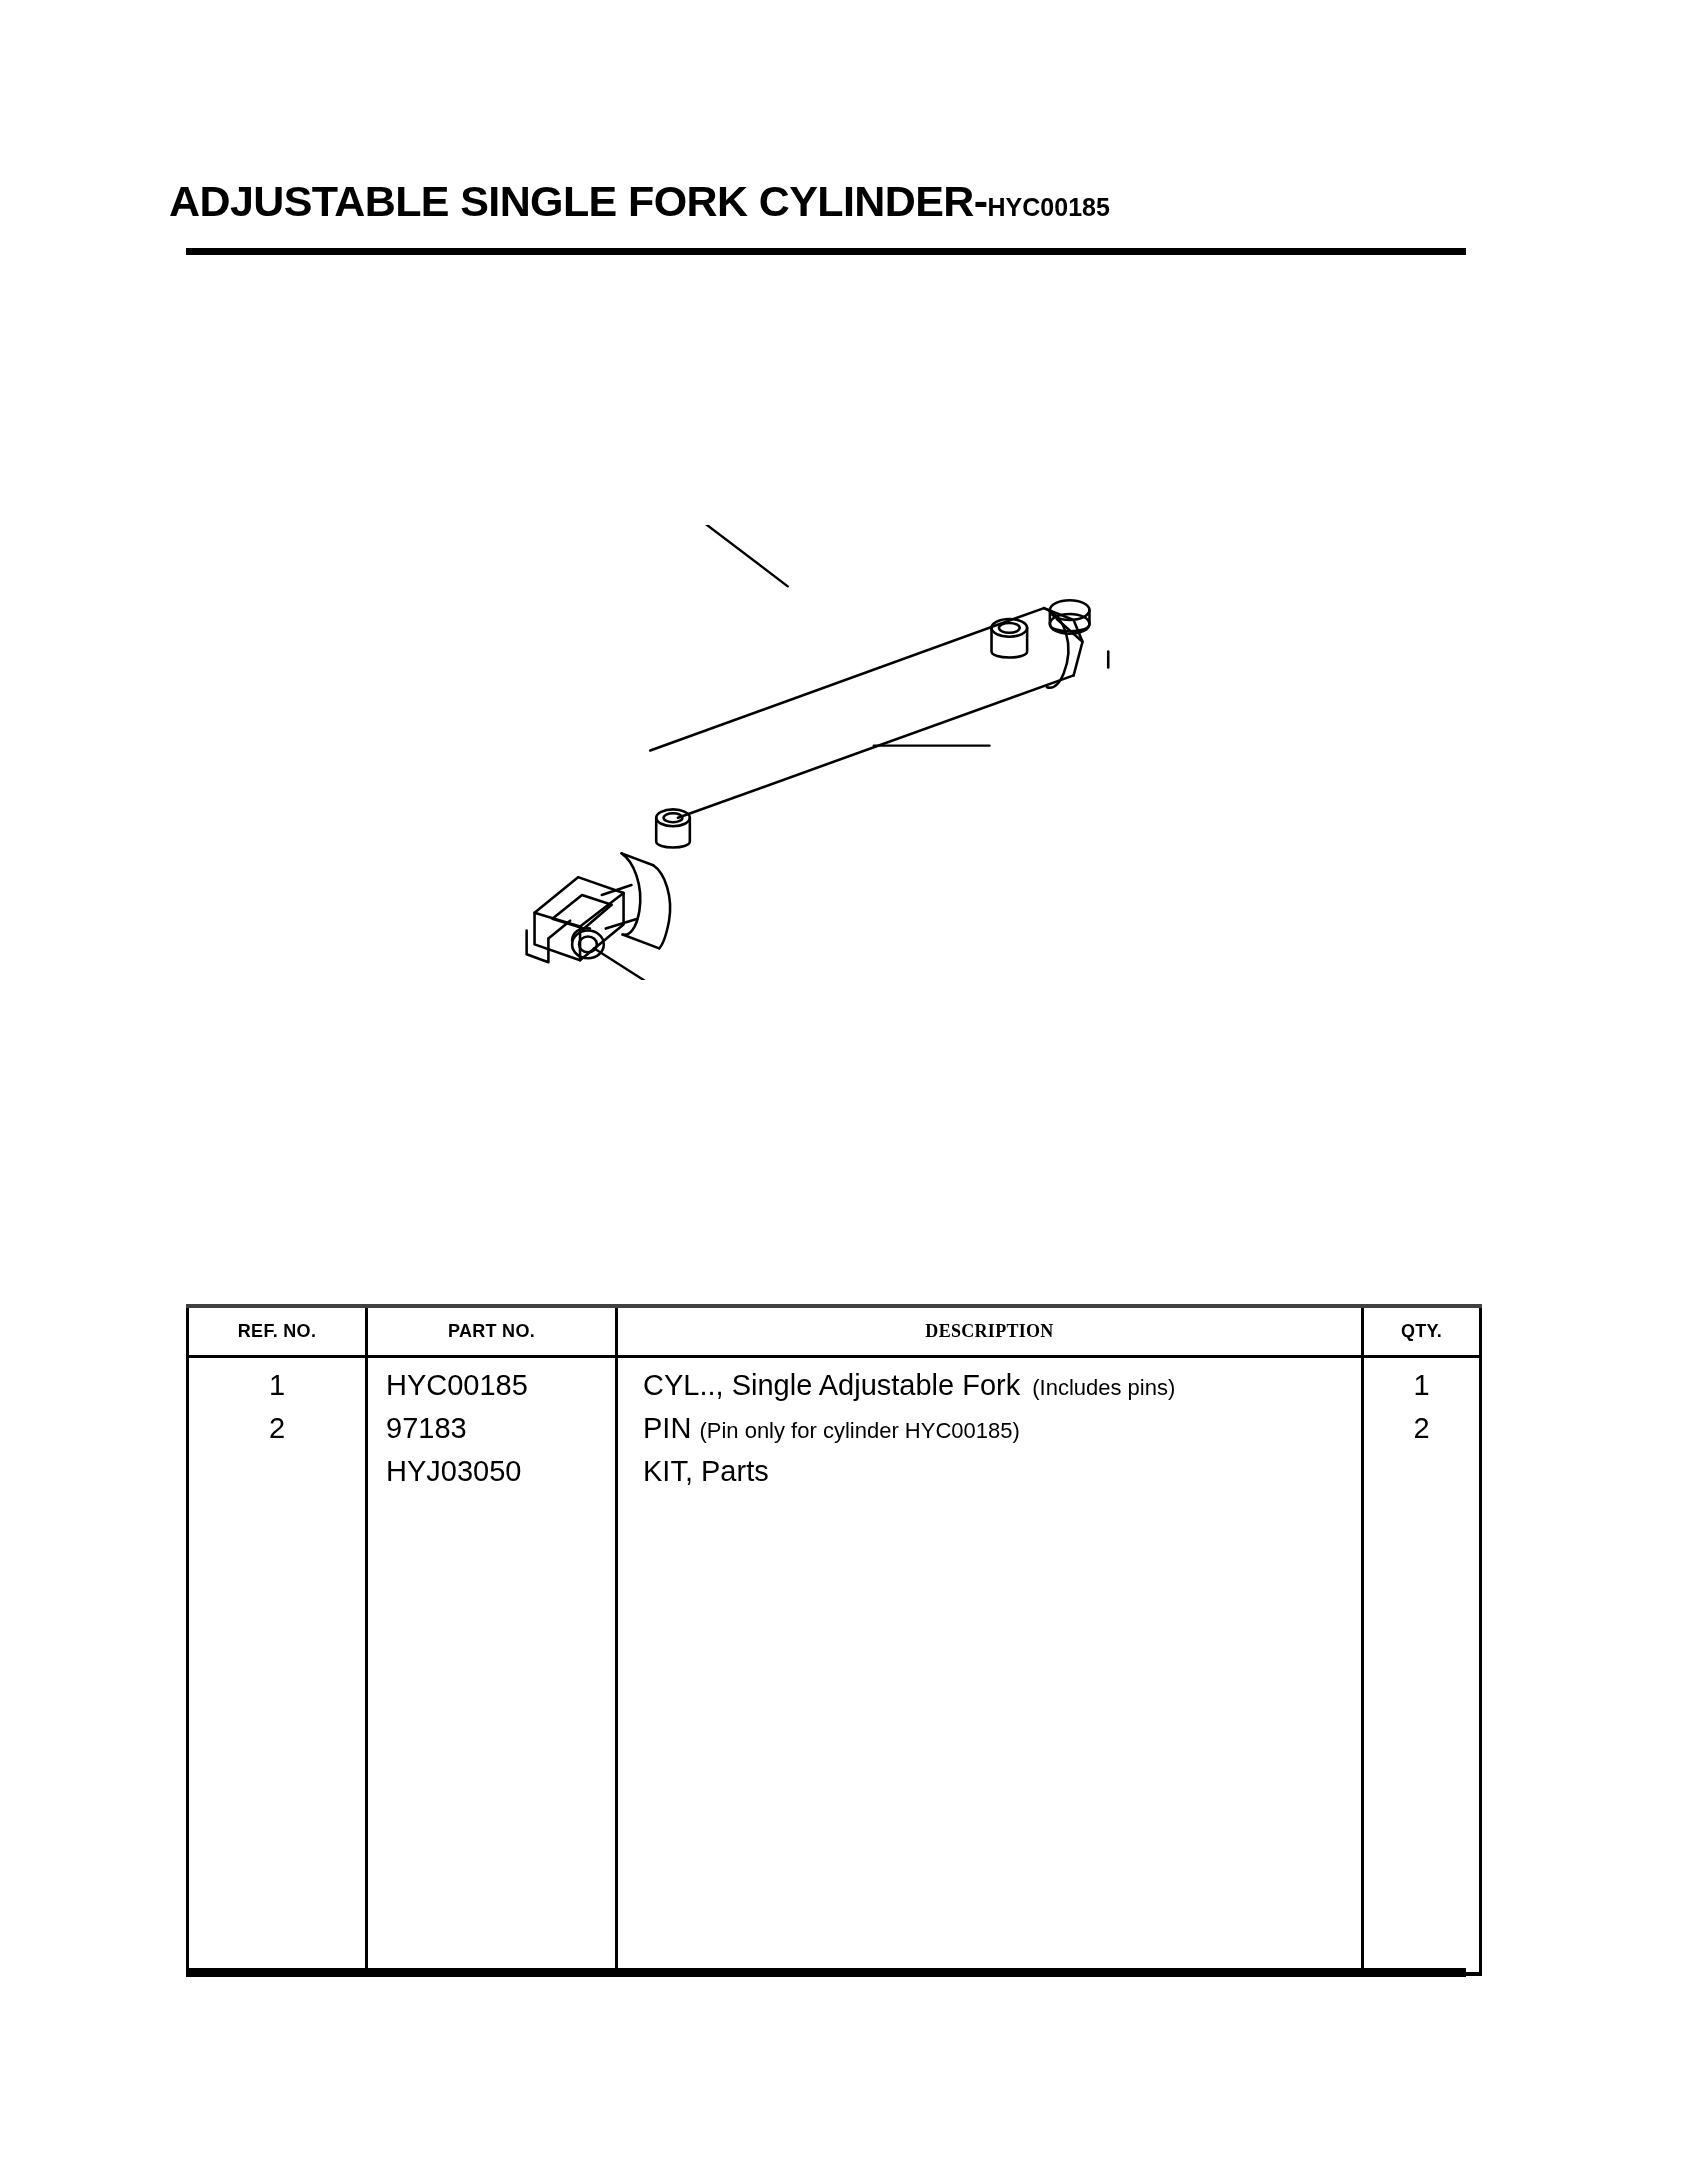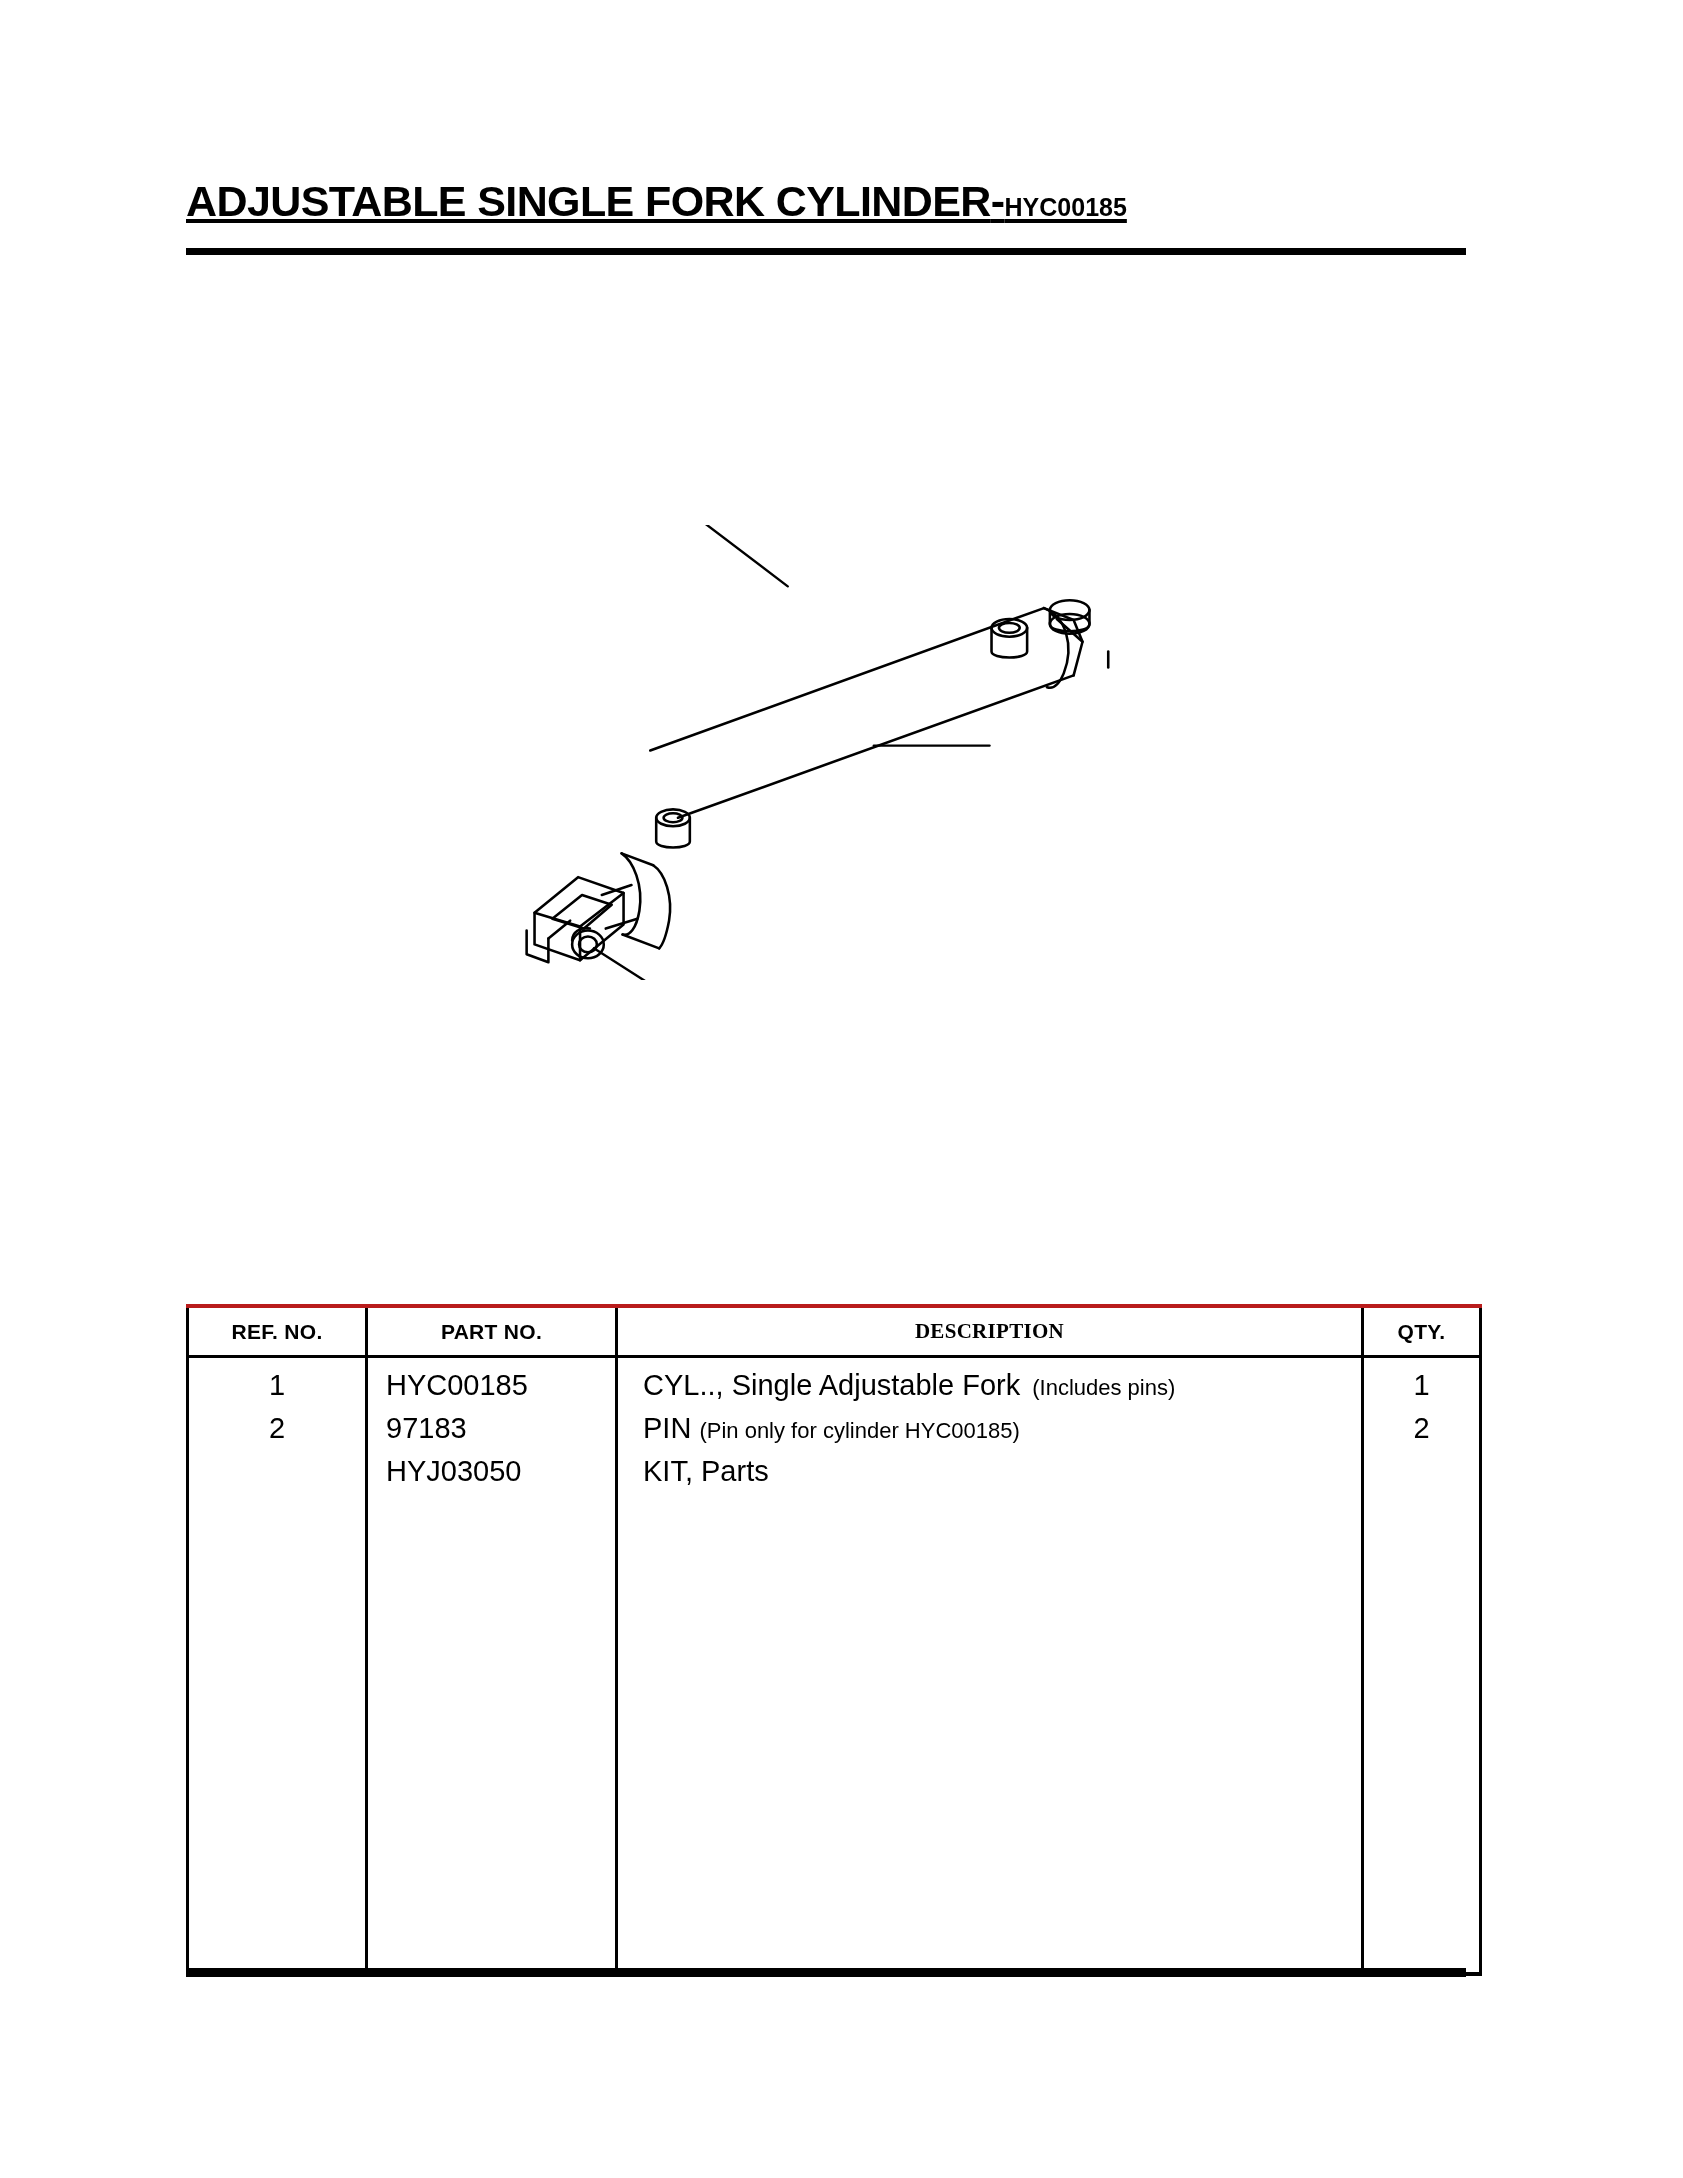--- a/index.html
+++ b/index.html
@@ -35,28 +35,27 @@
     line-height: 1;
     white-space: pre;
     font-family: "Liberation Sans", sans-serif;
   }
   .section-badge .sec-num {
     margin-left: 22px;
   }
 
   .doc-title {
     position: absolute;
-    left: 186px;
+    left: 169px;
     top: 180px;
     font-size: 43px;
     font-weight: bold;
     letter-spacing: -0.6px;
     white-space: nowrap;
     line-height: 1;
-    text-decoration: underline;
   }
   .doc-title .title-part {
     font-size: 25px;
     font-weight: bold;
     letter-spacing: 0px;
     vertical-align: baseline;
   }
   .doc-title .dash {
     font-size: 43px;
   }
@@ -106,23 +105,23 @@
     table-layout: fixed;
   }
   table.parts th,
   table.parts td {
     border-left: 3px solid #000;
     border-right: 3px solid #000;
     padding: 0;
     vertical-align: top;
   }
   table.parts thead th {
-    border-top: 4px solid #b91c1c;
+    border-top: 4px solid #404040;
     border-bottom: 3px solid #000;
-    font-size: 21px;
+    font-size: 18px;
     font-weight: bold;
     text-align: center;
     height: 47px;
     line-height: 47px;
     letter-spacing: 0.3px;
   }
   .col-ref   { width: 176px; }
   .col-part  { width: 247px; }
   .col-desc  { width: 743px; font-family: Liberation Serif, serif; }
   .col-qty   { width: 115px; }

